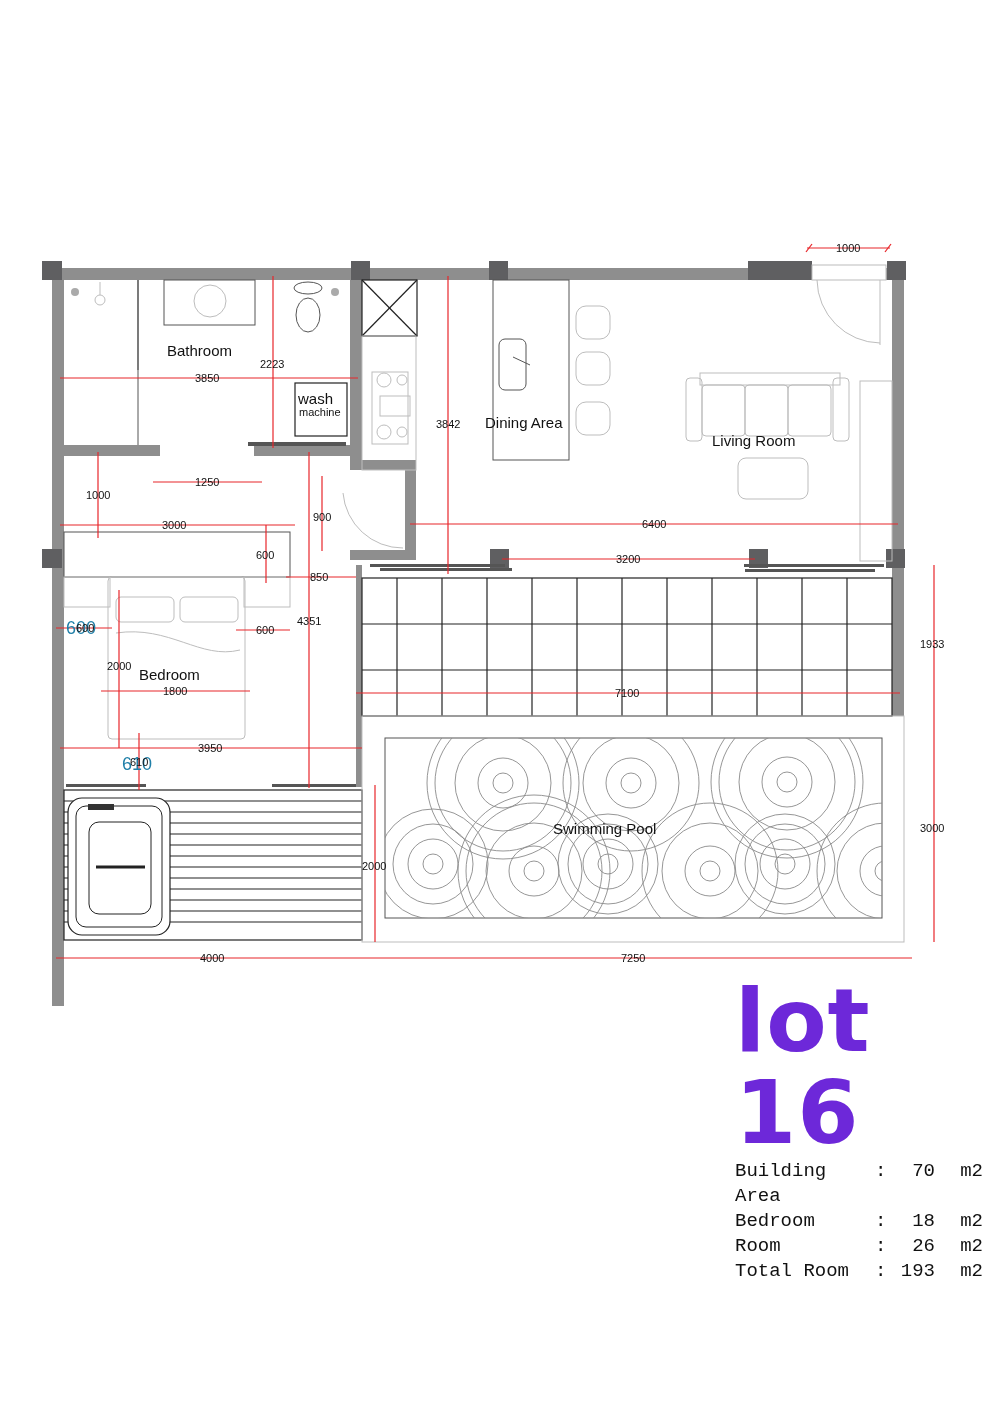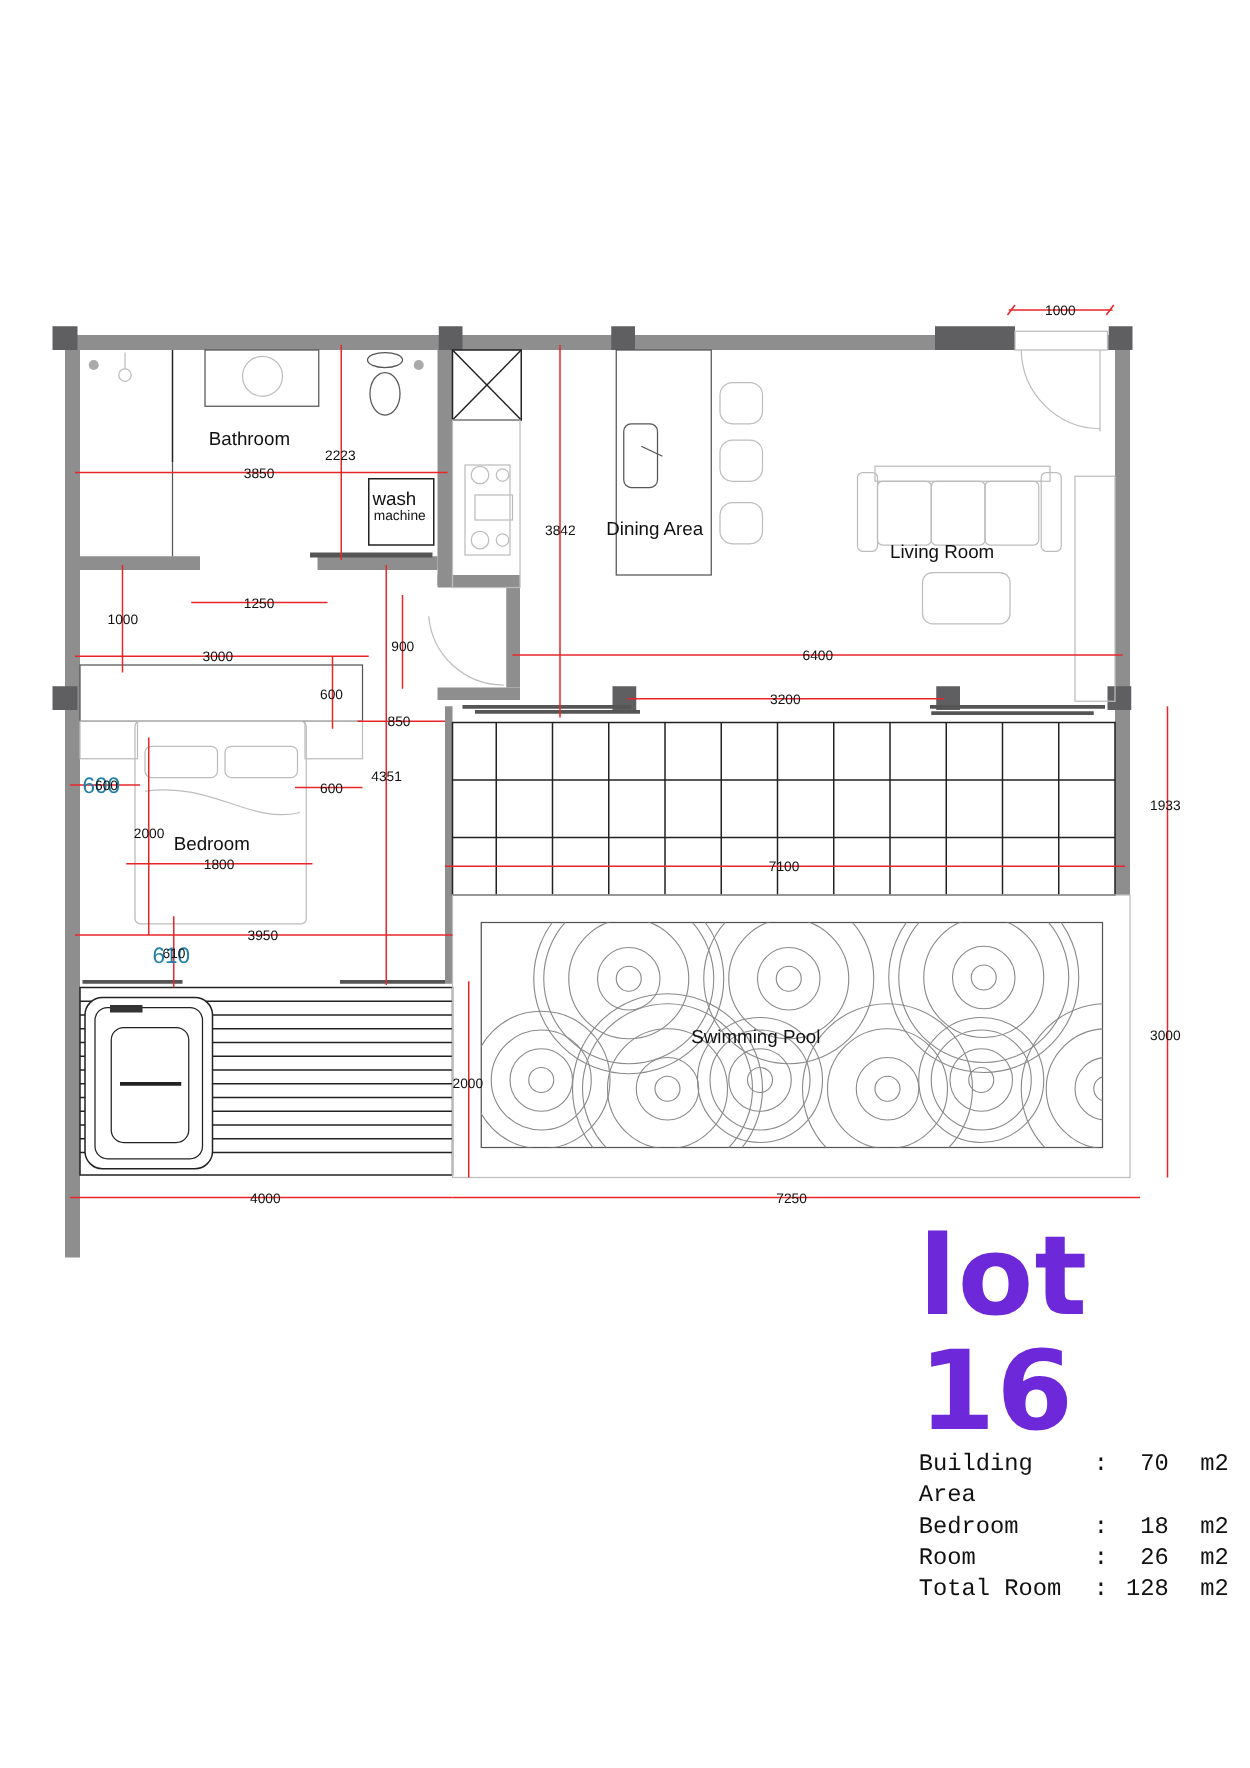--- a/index.html
+++ b/index.html
@@ -335,16 +335,16 @@
   </div>
   <div class="area-row">
     <span class="area-label">Room</span>
     <span class="area-colon">:</span>
     <span class="area-val">26</span>
     <span class="area-unit">m2</span>
   </div>
   <div class="area-row">
     <span class="area-label">Total Room</span>
     <span class="area-colon">:</span>
-    <span class="area-val">128</span>
+    <span class="area-val">193</span>
     <span class="area-unit">m2</span>
   </div>
 </div>
 
 </body></html>

